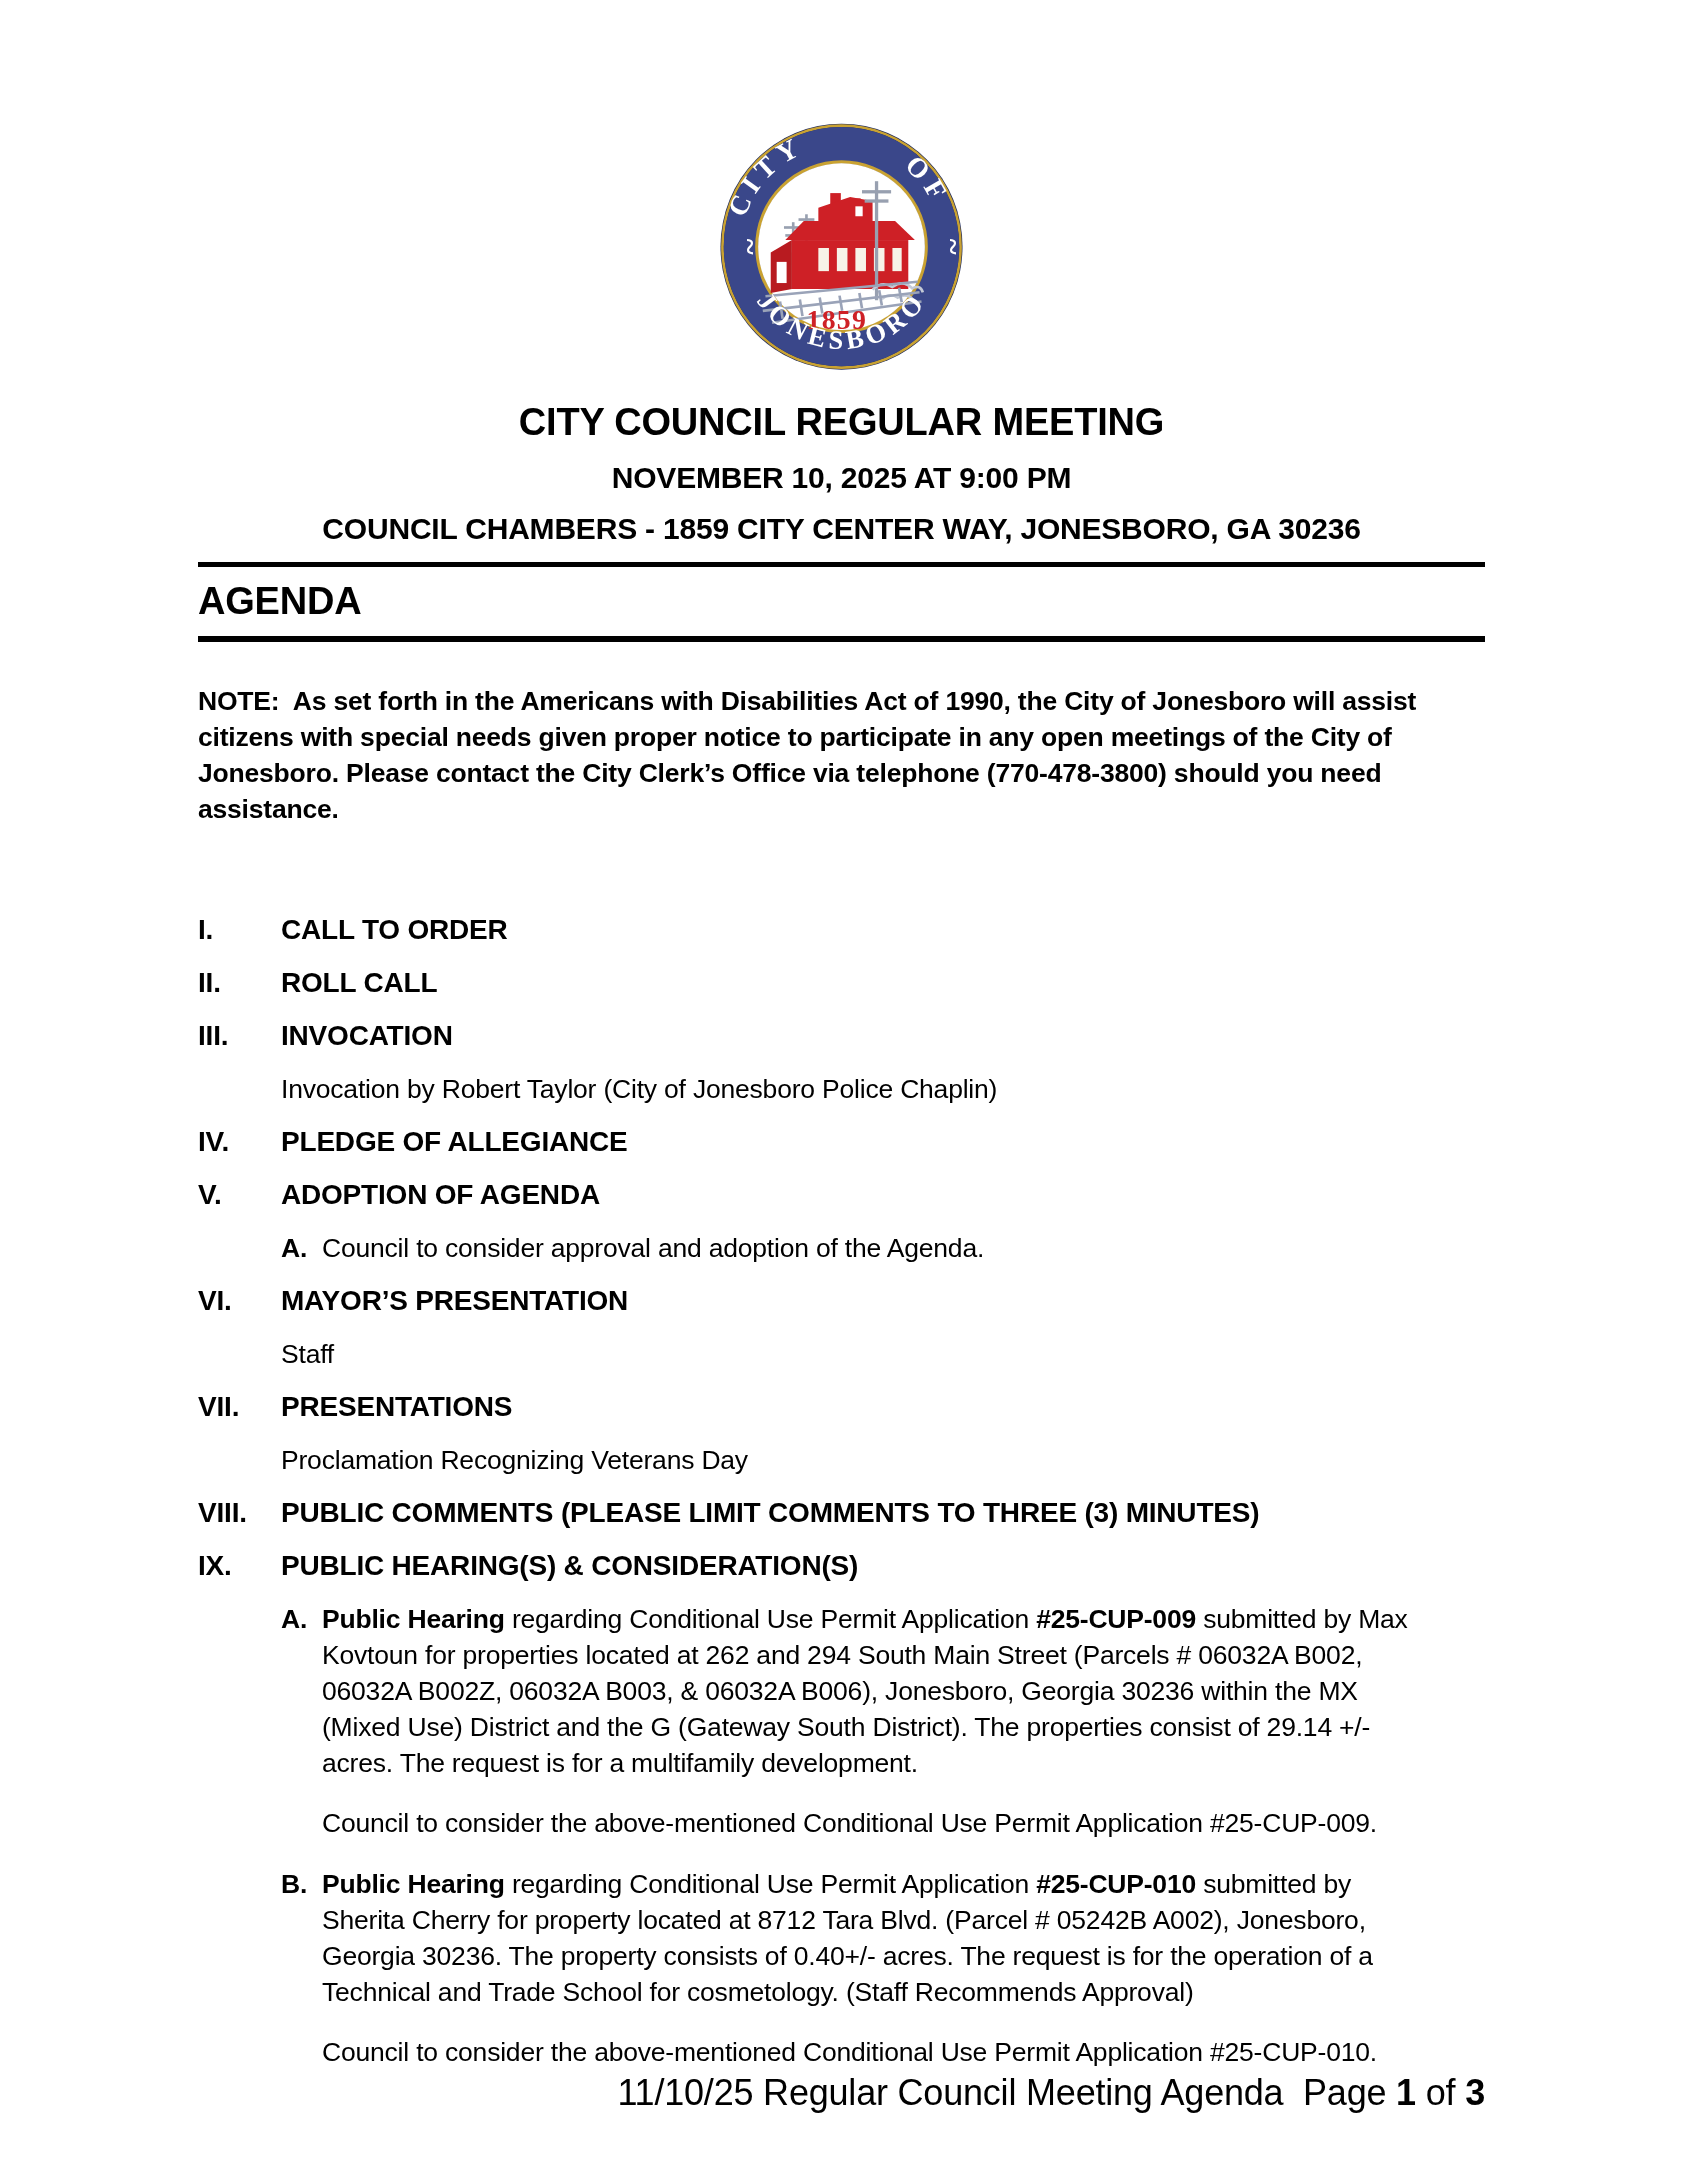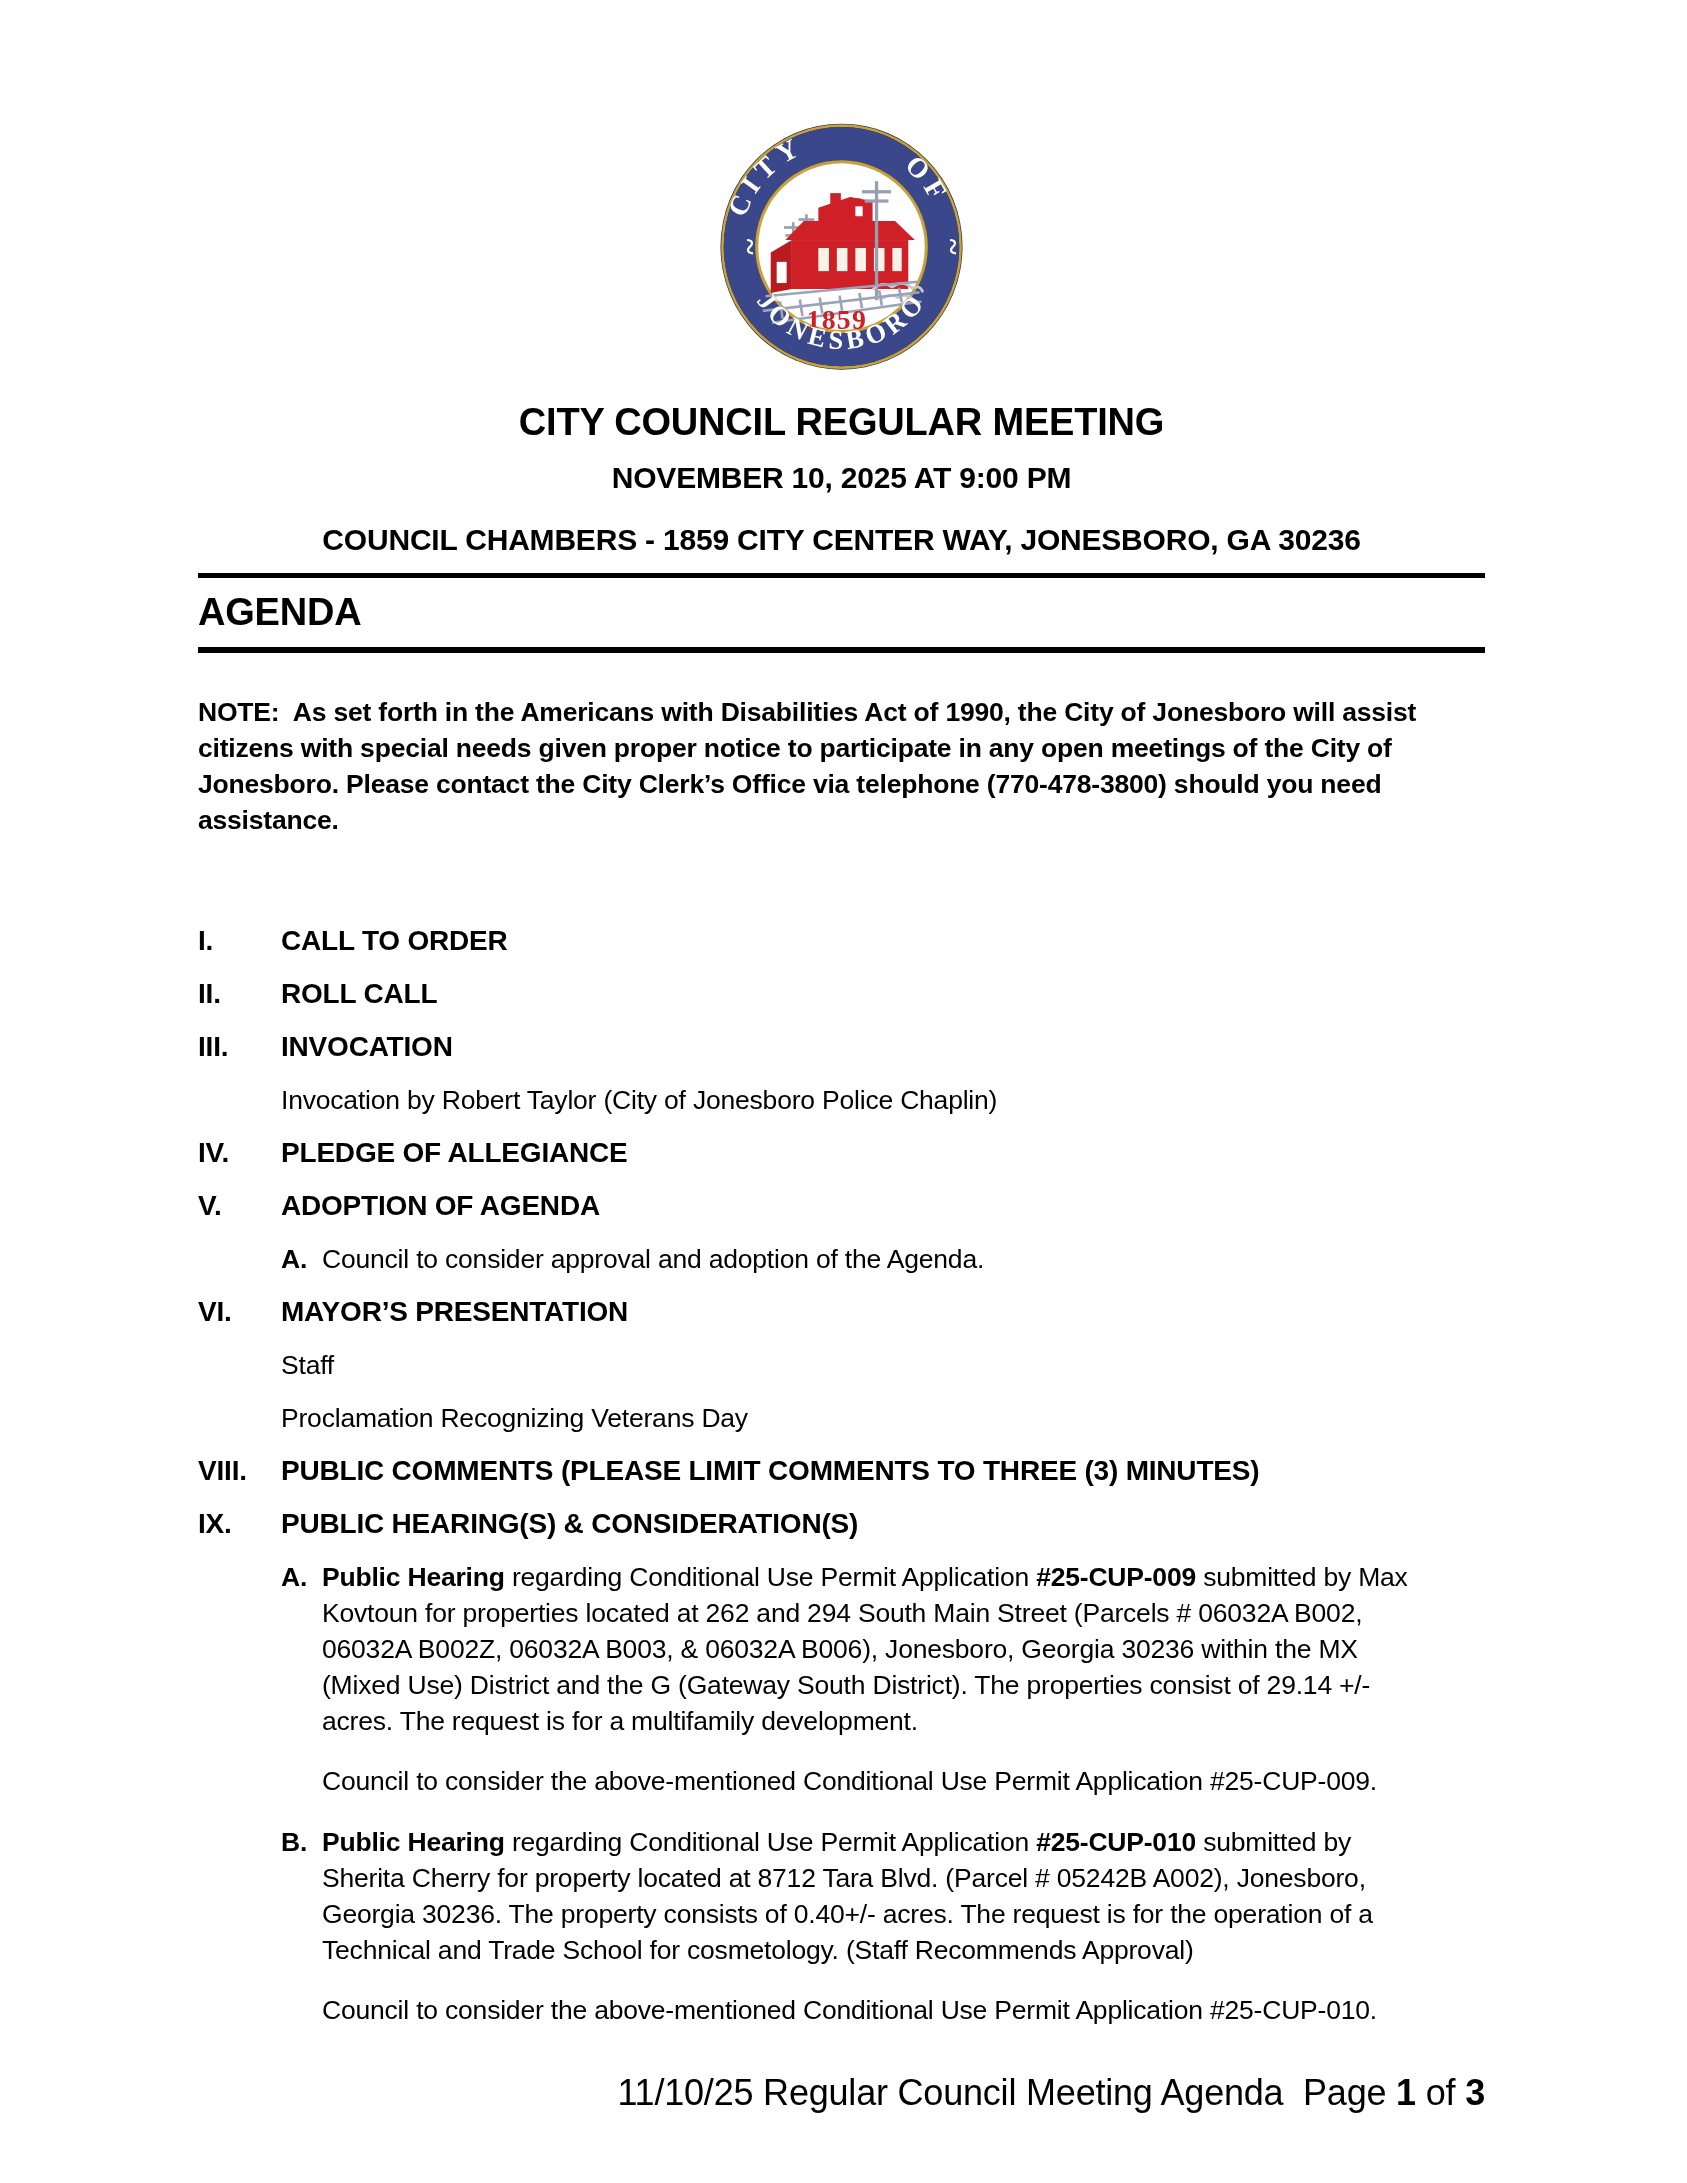--- a/index.html
+++ b/index.html
@@ -19,21 +19,21 @@
   .seal-wrap svg { display:inline-block; }
   .doc-title {
     margin-top:29px;
     font-size:38px; font-weight:bold; text-align:center; line-height:44px;
   }
   .doc-datetime {
     margin-top:17px;
     font-size:30px; font-weight:bold; text-align:center; line-height:34px;
   }
   .doc-location {
-    margin-top:28px;
+    margin-top:17px;
     font-size:30px; font-weight:bold; text-align:center; line-height:34px;
   }
   .rule { margin-top:16px; height:5.3px; background:#000; }
   .agenda-heading {
     margin-top:12px;
     font-size:38px; font-weight:bold; text-align:left; line-height:44px;
   }
   .rule2 { margin-top:13.2px; height:5.3px; background:#000; }
   .ada-note {
     margin-top:41px;
@@ -187,20 +187,24 @@
       <span class="sub-letter">A.</span>
       <span>Council to consider approval and adoption of the Agenda.</span>
     </div>
 
     <div class="item-row">
       <span class="item-num">VI.</span>
       <span class="item-heading">MAYOR’S PRESENTATION</span>
     </div>
     <div class="sub-row">Staff</div>
 
+    <div class="item-row">
+      <span class="item-num">VII.</span>
+      <span class="item-heading">PRESENTATIONS</span>
+    </div>
     <div class="sub-row">Proclamation Recognizing Veterans Day</div>
 
     <div class="item-row">
       <span class="item-num">VIII.</span>
       <span class="item-heading">PUBLIC COMMENTS (PLEASE LIMIT COMMENTS TO THREE (3) MINUTES)</span>
     </div>
 
     <div class="item-row">
       <span class="item-num">IX.</span>
       <span class="item-heading">PUBLIC HEARING(S) &amp; CONSIDERATION(S)</span>

